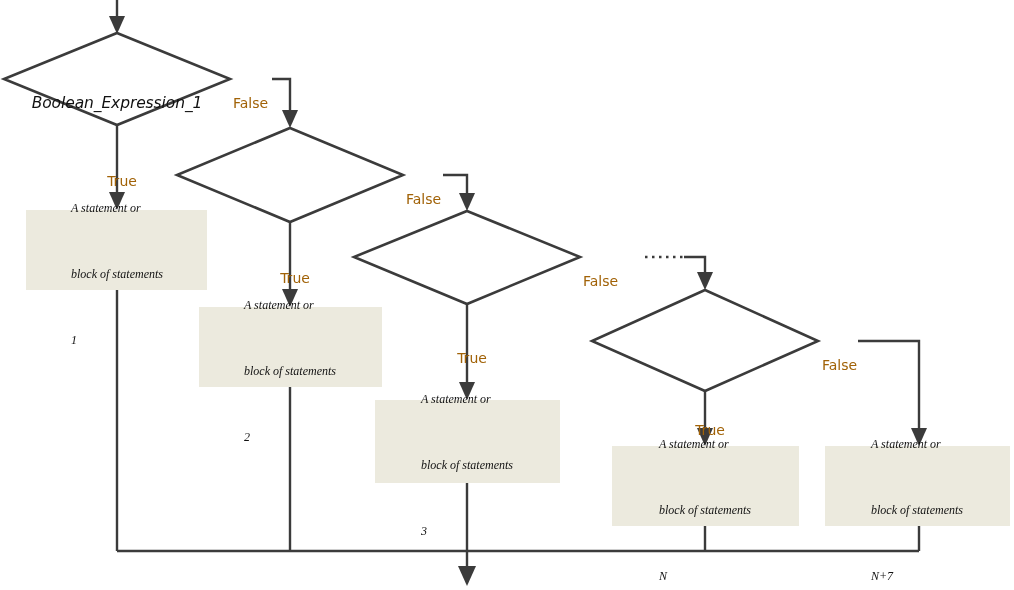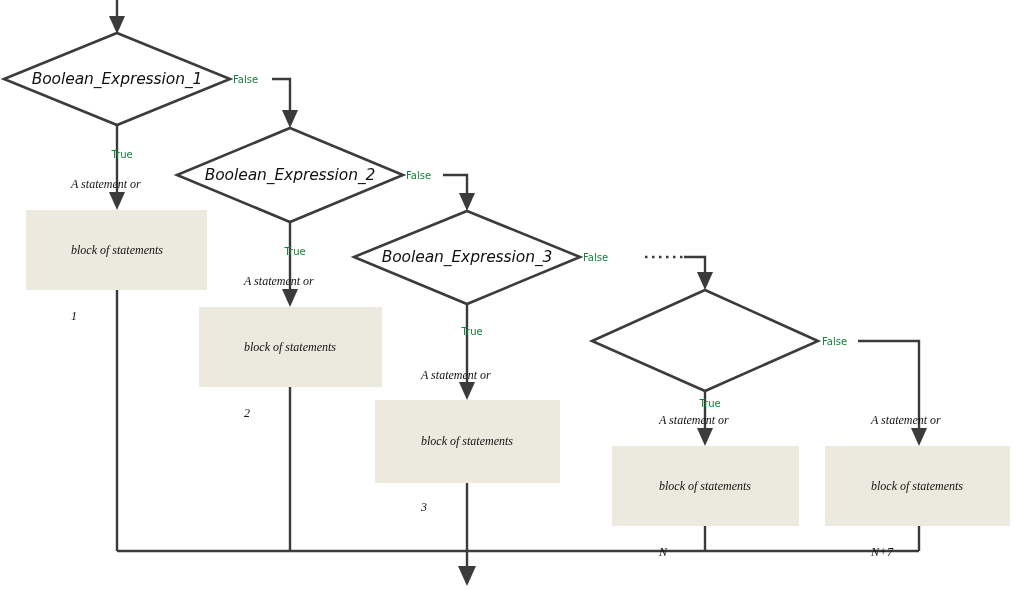--- a/index.html
+++ b/index.html
@@ -49,42 +49,43 @@
   }
   .arrowhead {
     fill: #3b3b3b;
     stroke: none;
   }
   .txt {
     position: absolute;
     color: #111111;
     white-space: pre;
     pointer-events: none;
+    margin-top: 24px;
   }
   .decision-label {
     font-family: "DejaVu Sans", sans-serif;
     font-style: italic;
     font-size: 15.5px;
     letter-spacing: -0.1px;
     transform: translate(-50%, -50%);
     text-align: center;
   }
   .proc-label {
     font-family: Liberation Serif, serif;
     font-style: italic;
     font-size: 12px;
     line-height: 22px;
     transform: translate(-50%, -50%);
     text-align: left;
   }
   .edge-label {
     font-family: "DejaVu Sans", sans-serif;
     font-style: normal;
-    font-size: 10px;
-    color: #15803d;
+    font-size: 14px;
+    color: #a16207;
   }
   .edge-label.lab-left {
     transform: translate(0, -50%);
   }
   .edge-label.lab-center {
     transform: translate(-50%, 0);
   }
 </style>
 </head>
 <body>
@@ -158,22 +159,20 @@
 
     <g>
       <path class="conn" d="M117,551 L919,551"></path>
       <path class="conn" d="M467,551 L467,572"></path>
       <polygon class="arrowhead" points="467,586 458,566 476,566"></polygon>
     </g>
 
   </svg>
 
   <div class="txt decision-label" style="left:117px; top:79px;">Boolean_Expression_1</div>
-  <div class="txt decision-label" style="left:290px; top:175px;">Boolean_Expression_2</div>
-  <div class="txt decision-label" style="left:467px; top:257px;">Boolean_Expression_3</div>
 
   <div class="txt proc-label" style="left:117px; top:250px;">
     <div>A statement or</div>
     <div>block of statements</div>
     <div>1</div>
   </div>
   <div class="txt proc-label" style="left:290px; top:347px;">
     <div>A statement or</div>
     <div>block of statements</div>
     <div>2</div>

